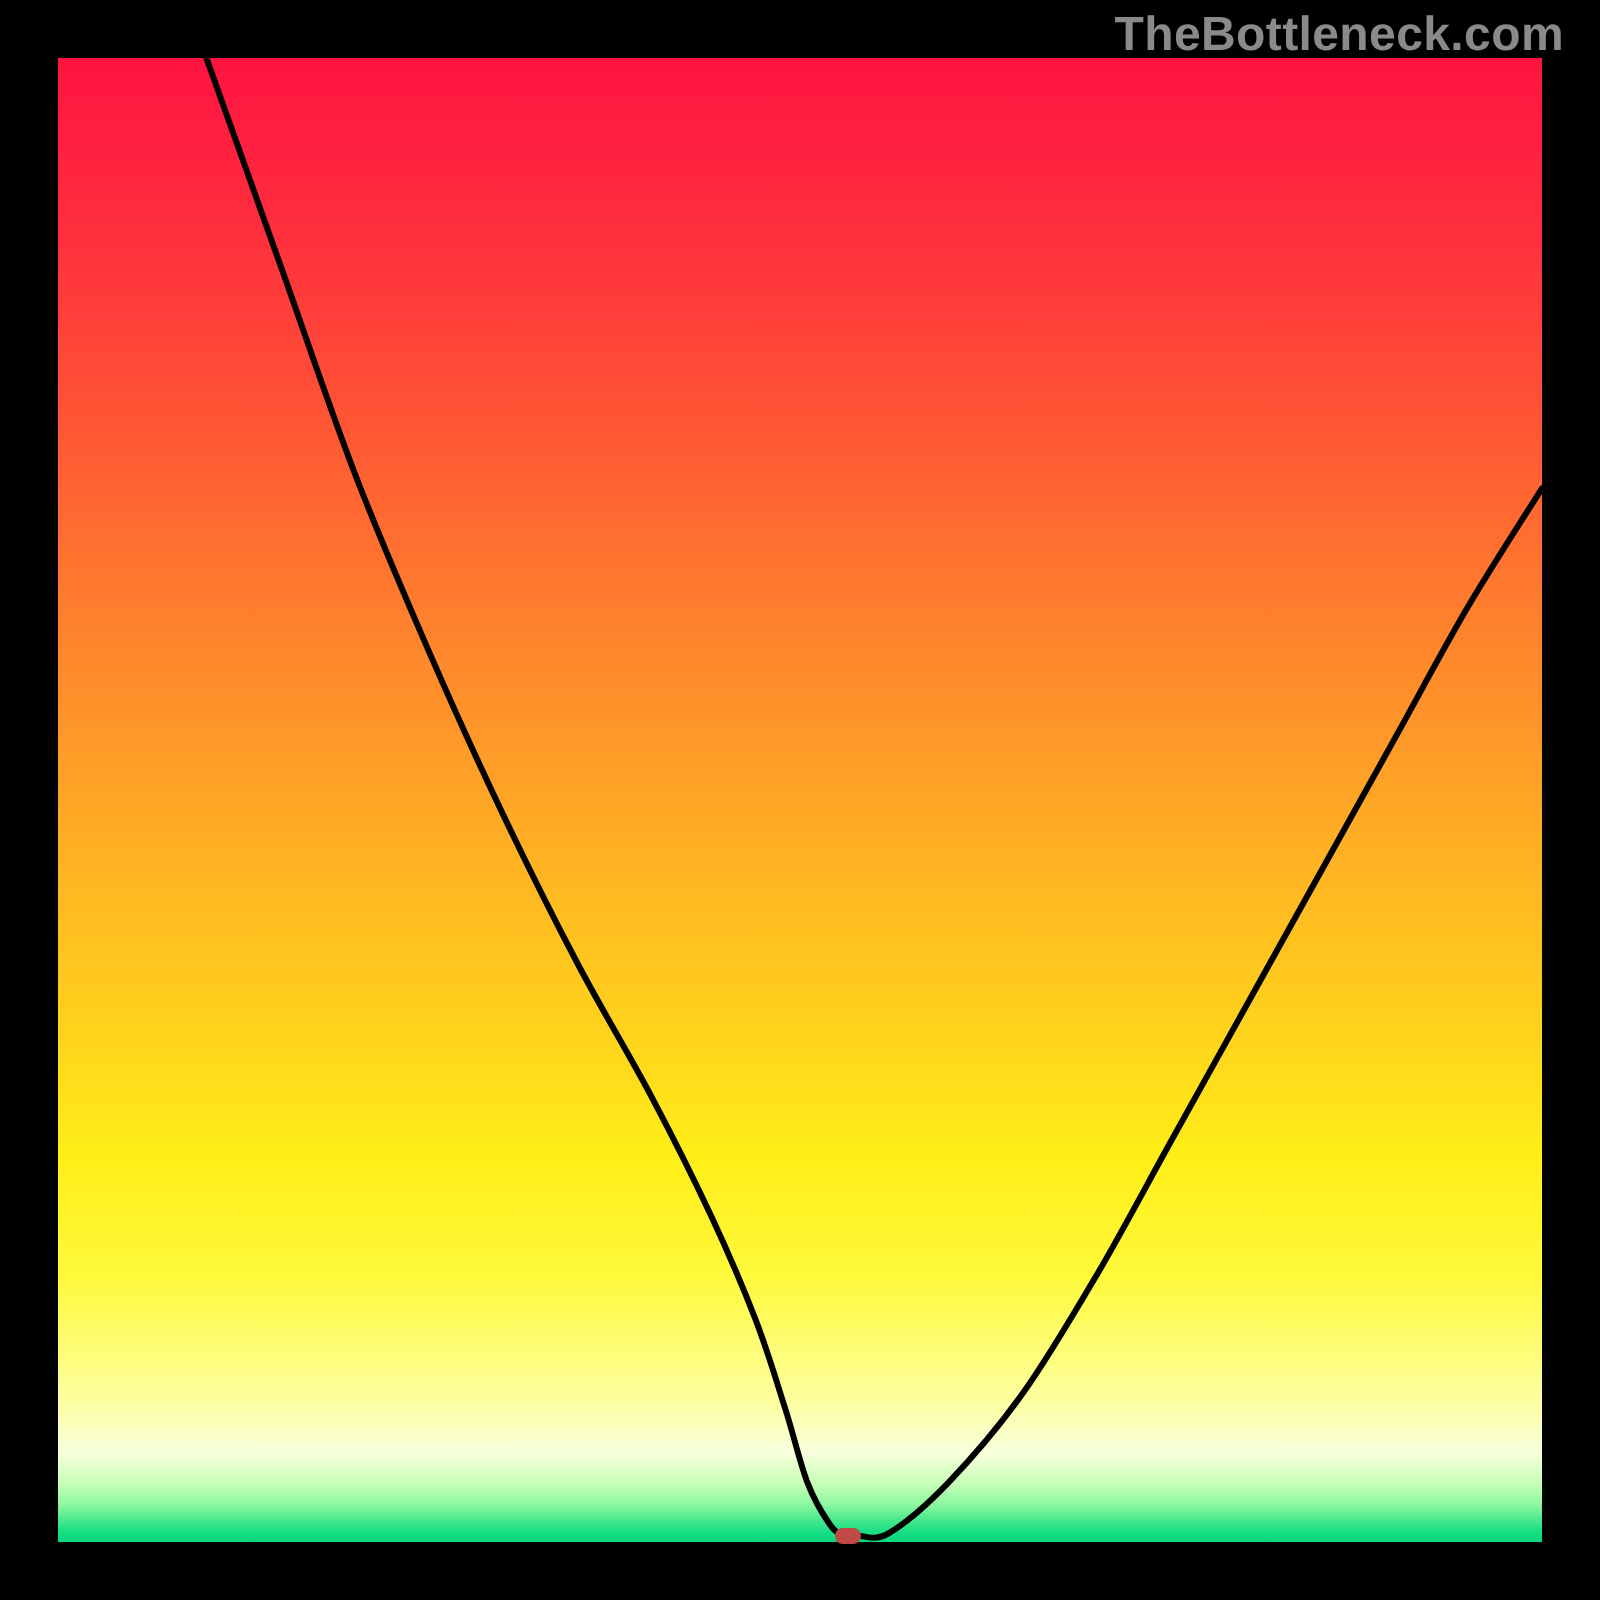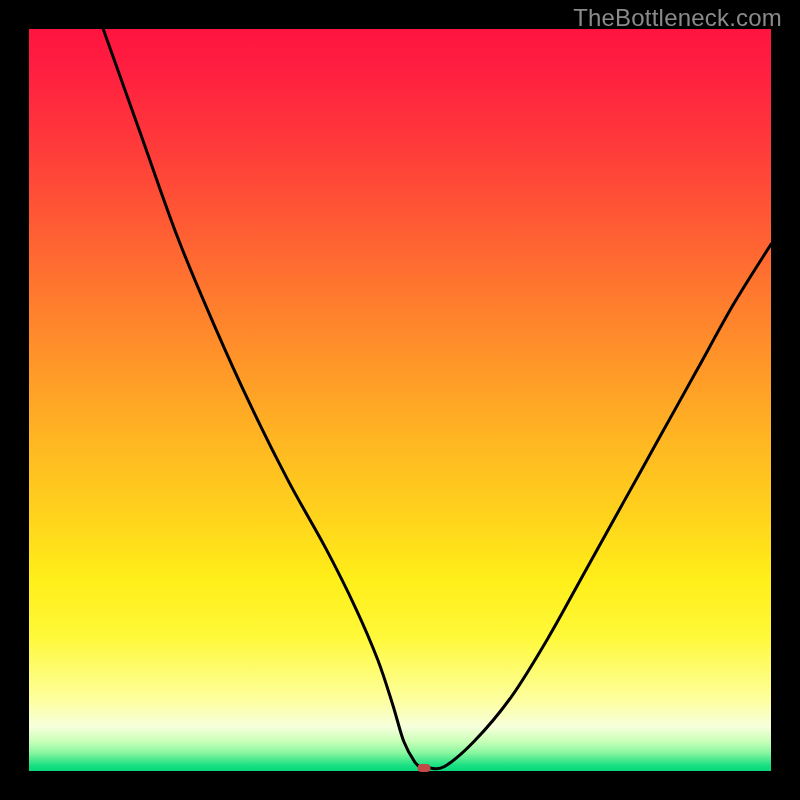--- a/index.html
+++ b/index.html
@@ -45,21 +45,21 @@
       #17df83 99.3%,
       #09d87d 100%
     );
   }
   .watermark {
     position: absolute;
     top: 4px;
     right: 18px;
     color: #8a8a8a;
     font-size: 24px;
-    font-weight: 400;
+    font-weight: 700;
     letter-spacing: 0.2px;
     user-select: none;
   }
   svg.curve {
     position: absolute;
     left: 0;
     top: 0;
     width: 742px;
     height: 742px;
     overflow: visible;

